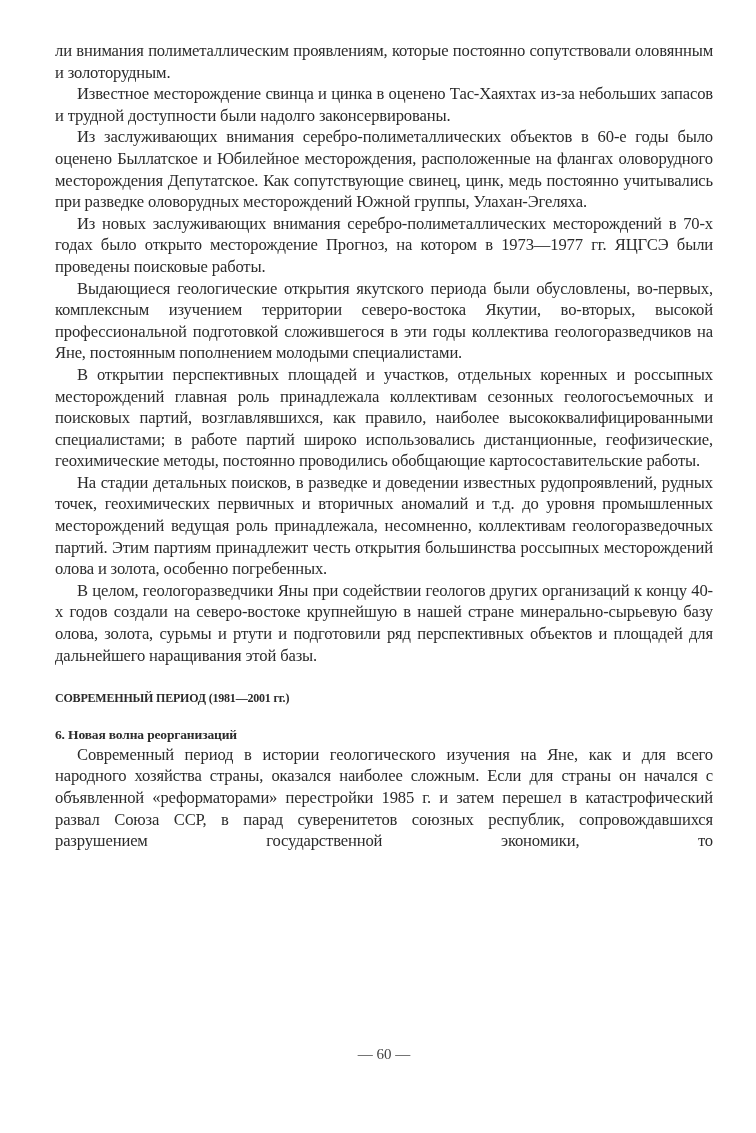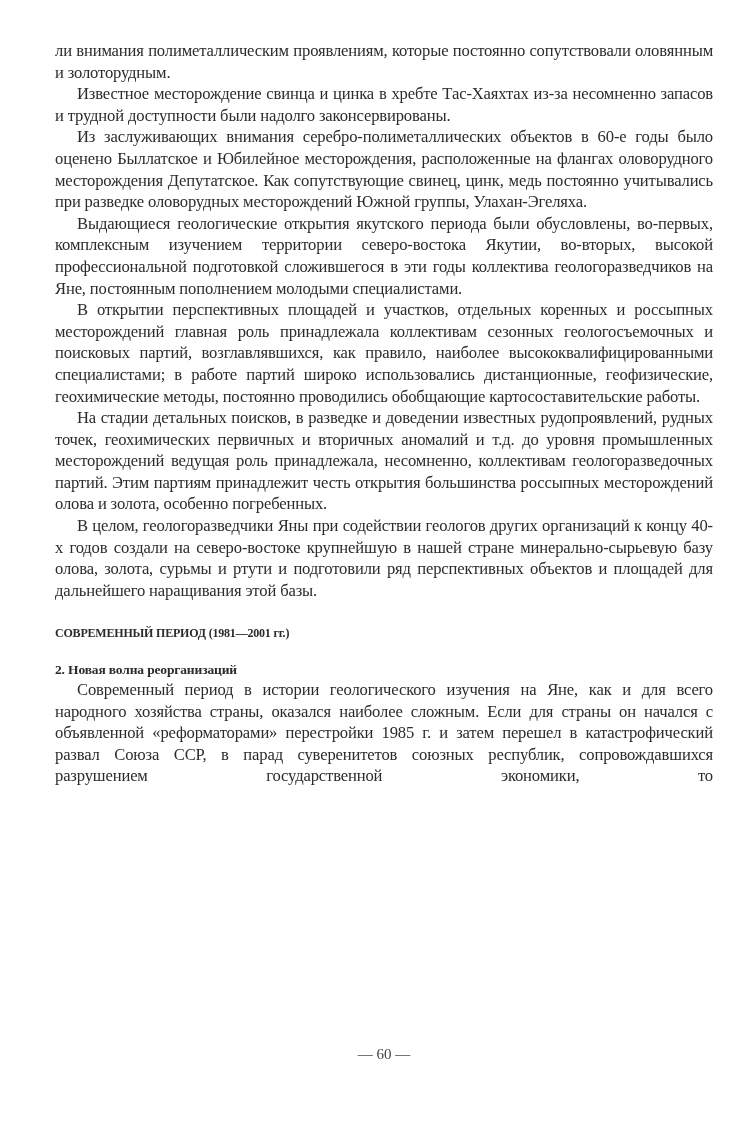--- a/index.html
+++ b/index.html
@@ -28,27 +28,28 @@
     position: absolute; top: 1046px; left: 6px; width: 756px; text-align: center;
     font-size: 15px; color: #444;
   }
 </style>
 </head>
 <body>
 
 <div class="page">
   <div class="text-block">
     <p>ли внимания полиметаллическим проявлениям, которые постоянно сопутствовали оловянным и золоторудным.</p>
-    <p class="indent">Известное месторождение свинца и цинка в хребте Тас-Хаяхтах из-за несомненно запасов и трудной доступности были надолго законсервированы.</p>
+    <p class="indent">Известное месторождение свинца и цинка в оценено Тас-Хаяхтах из-за небольших запасов и трудной доступности были надолго законсервированы.</p>
     <p class="indent">Из заслуживающих внимания серебро-полиметаллических объектов в 60-е годы было оценено Быллатское и Юбилейное месторождения, расположенные на флангах оловорудного месторождения Депутатское. Как сопутствующие свинец, цинк, медь постоянно учитывались при разведке оловорудных месторождений Южной группы, Улахан-Эгеляха.</p>
+    <p class="indent">Из новых заслуживающих внимания серебро-полиметаллических месторождений в 70-х годах было открыто месторождение Прогноз, на котором в 1973—1977 гг. ЯЦГСЭ были проведены поисковые работы.</p>
     <p class="indent">Выдающиеся геологические открытия якутского периода были обусловлены, во-первых, комплексным изучением территории северо-востока Якутии, во-вторых, высокой профессиональной подготовкой сложившегося в эти годы коллектива геологоразведчиков на Яне, постоянным пополнением молодыми специалистами.</p>
     <p class="indent">В открытии перспективных площадей и участков, отдельных коренных и россыпных месторождений главная роль принадлежала коллективам сезонных геологосъемочных и поисковых партий, возглавлявшихся, как правило, наиболее высококвалифицированными специалистами; в работе партий широко использовались дистанционные, геофизические, геохимические методы, постоянно проводились обобщающие картосоставительские работы.</p>
     <p class="indent">На стадии детальных поисков, в разведке и доведении известных рудопроявлений, рудных точек, геохимических первичных и вторичных аномалий и т.д. до уровня промышленных месторождений ведущая роль принадлежала, несомненно, коллективам геологоразведочных партий. Этим партиям принадлежит честь открытия большинства россыпных месторождений олова и золота, особенно погребенных.</p>
     <p class="indent">В целом, геологоразведчики Яны при содействии геологов других организаций к концу 40-х годов создали на северо-востоке крупнейшую в нашей стране минерально-сырьевую базу олова, золота, сурьмы и ртути и подготовили ряд перспективных объектов и площадей для дальнейшего наращивания этой базы.</p>
 
     <div class="heading">СОВРЕМЕННЫЙ ПЕРИОД (1981—2001 гг.)</div>
-    <div class="subheading">2. Новая волна реорганизаций</div>
+    <div class="subheading">6. Новая волна реорганизаций</div>
 
     <p class="indent last-line-left" style="text-align-last: justify;">Современный период в истории геологического изучения на Яне, как и для всего народного хозяйства страны, оказался наиболее сложным. Если для страны он начался с объявленной «реформаторами» перестройки 1985 г. и затем перешел в катастрофический развал Союза ССР, в парад суверенитетов союзных республик, сопровождавшихся разрушением государственной экономики, то</p>
   </div>
 
   <div class="page-number">— 60 —</div>
 </div>
 
 </body></html>

